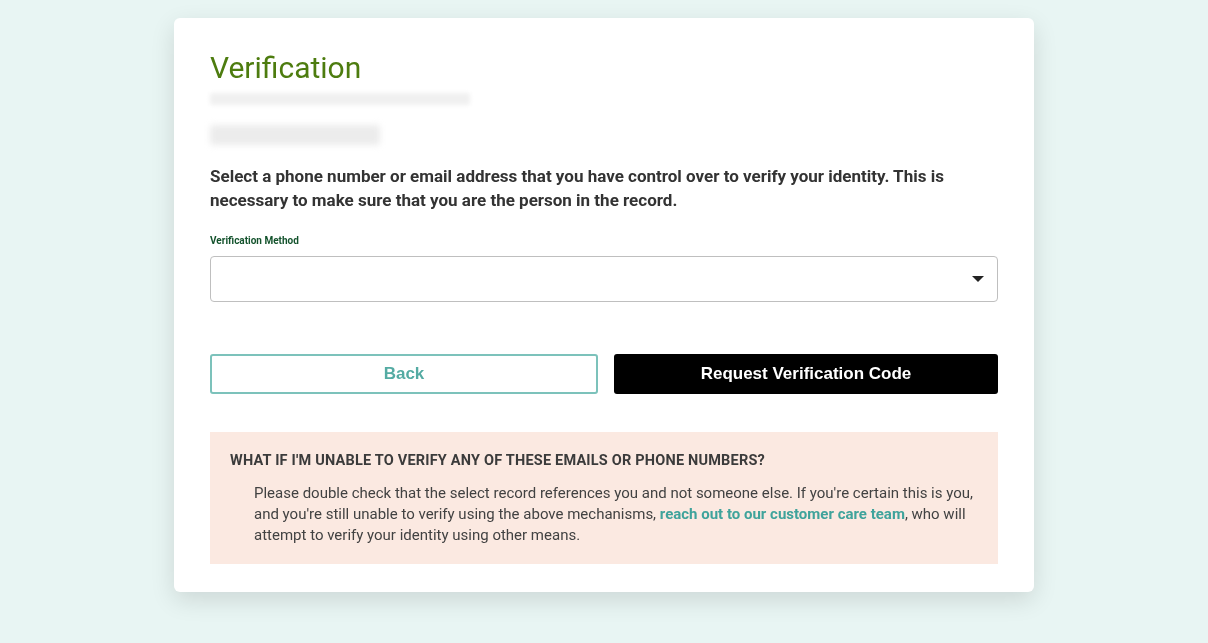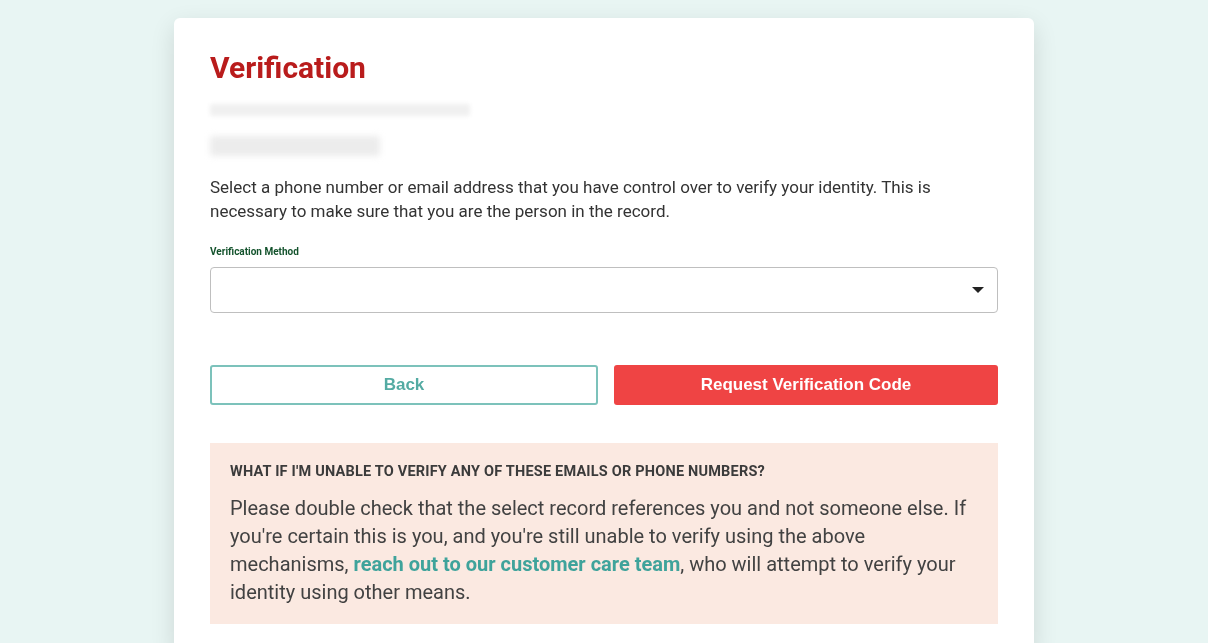--- a/index.html
+++ b/index.html
@@ -17,24 +17,24 @@
     }
     .card {
       background: #ffffff;
       width: 860px;
       margin: 0 auto;
       border-radius: 6px;
       padding: 32px 36px 28px 36px;
       box-shadow: 0 8px 24px rgba(0,0,0,0.12);
     }
     .page-title {
-      color: #b91c1c;
+      color: #4d7c0f;
       font-size: 30px;
-      font-weight: 700;
-      margin-bottom: 19px;
+      font-weight: 400;
+      margin-bottom: 8px;
     }
     .blurred-line-1 {
       height: 12px;
       width: 260px;
       background: #f0f0f0;
       filter: blur(2px);
       border-radius: 2px;
       margin-bottom: 20px;
     }
     .blurred-line-2 {
@@ -43,20 +43,21 @@
       background: #ececec;
       filter: blur(3px);
       border-radius: 3px;
       margin-bottom: 20px;
     }
     .instructions {
       color: #333333;
       font-size: 17px;
       line-height: 1.4;
       margin-bottom: 22px;
+      font-weight: bold;
     }
     .field-label {
       font-weight: 700;
       color: #14532d;
       font-size: 10px;
       margin-bottom: 10px;
     }
     .select-wrapper {
       position: relative;
       margin-bottom: 52px;
@@ -100,41 +101,42 @@
       display: flex;
       align-items: center;
       justify-content: center;
     }
     .btn-outline {
       background: #ffffff;
       color: #54aba3;
       border: 2px solid #7cc2bb;
     }
     .btn-filled {
-      background: #ef4444;
+      background: #000000;
       color: #ffffff;
       border: none;
       text-align: right;
     }
     .help-box {
       background: #fbe9e1;
       padding: 20px 20px 18px 20px;
       border-radius: 0;
     }
     .help-title {
       font-weight: 700;
       font-size: 14.5px;
       color: #3b3b3b;
       letter-spacing: 0.2px;
       margin-bottom: 14px;
     }
     .help-body {
-      font-size: 20px;
+      font-size: 15px;
       color: #424242;
       line-height: 1.4;
+      margin-left: 24px;
     }
     .help-link {
       color: #3fa39b;
       font-weight: 700;
       text-decoration: none;
       cursor: pointer;
     }
   </style>
 </head>
 <body>

